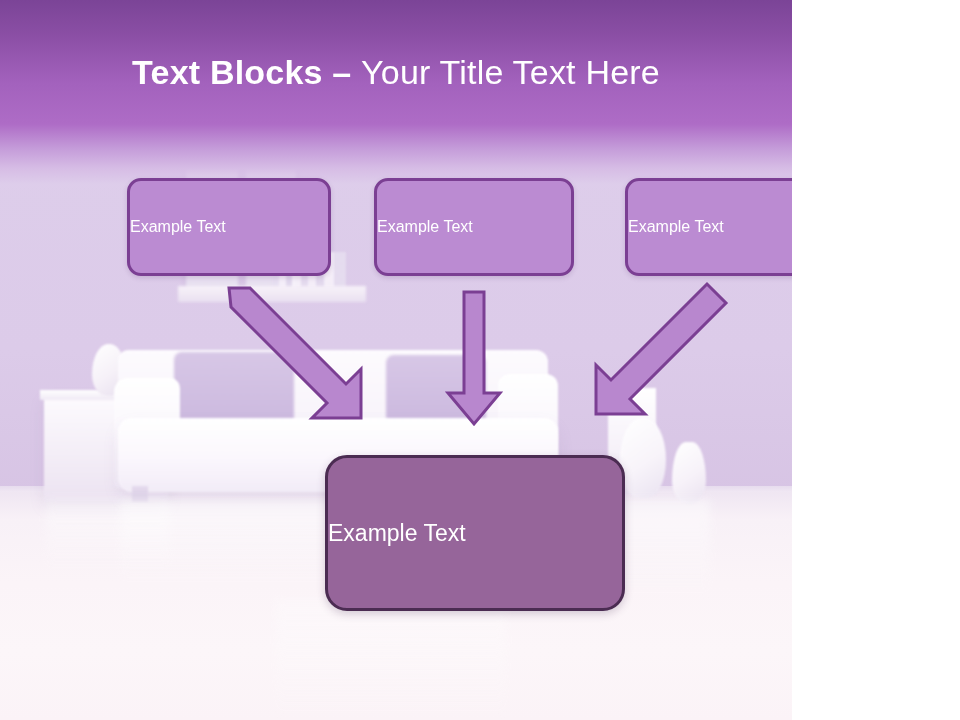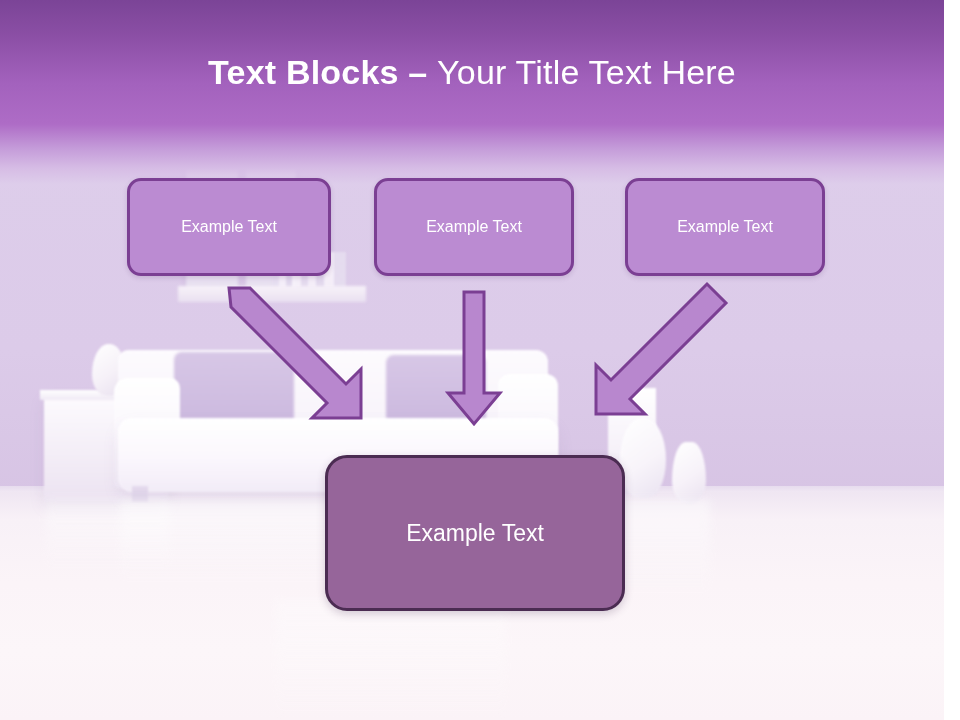--- a/index.html
+++ b/index.html
@@ -5,21 +5,21 @@
   html, body {
     margin: 0;
     padding: 0;
     background: #ffffff;
   }
   body {
     font-family: "Liberation Sans", sans-serif;
   }
   #slide {
     position: relative;
-    width: 944px;
+    width: 792px;
     height: 720px;
     overflow: hidden;
     background: #f6eef8;
   }
 
   
   .bg-photo {
     position: absolute;
     inset: 0;
     overflow: hidden;
@@ -225,21 +225,20 @@
   }
   .title .bold { font-weight: bold; }
   .title .light { font-weight: normal; }
 
   
   .tbox {
     position: absolute;
     box-sizing: border-box;
     display: flex;
     align-items: center;
-    justify-content: center;
     color: #ffffff;
     border-radius: 14px;
     text-align: center;
   }
   .tbox.top {
     background: #bb8bd2;
     border: 3px solid #7b3f93;
     font-size: 16px;
     box-shadow: 0 2px 5px rgba(90,50,110,.18);
   }

